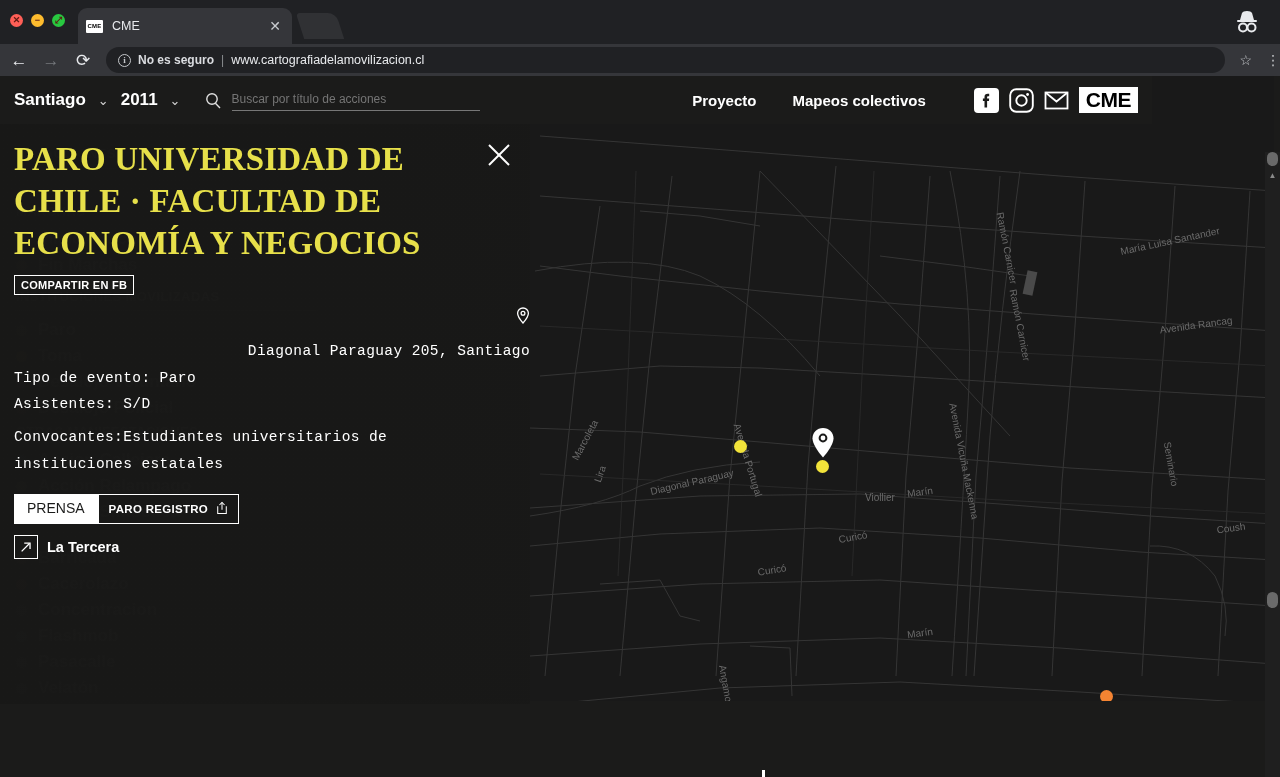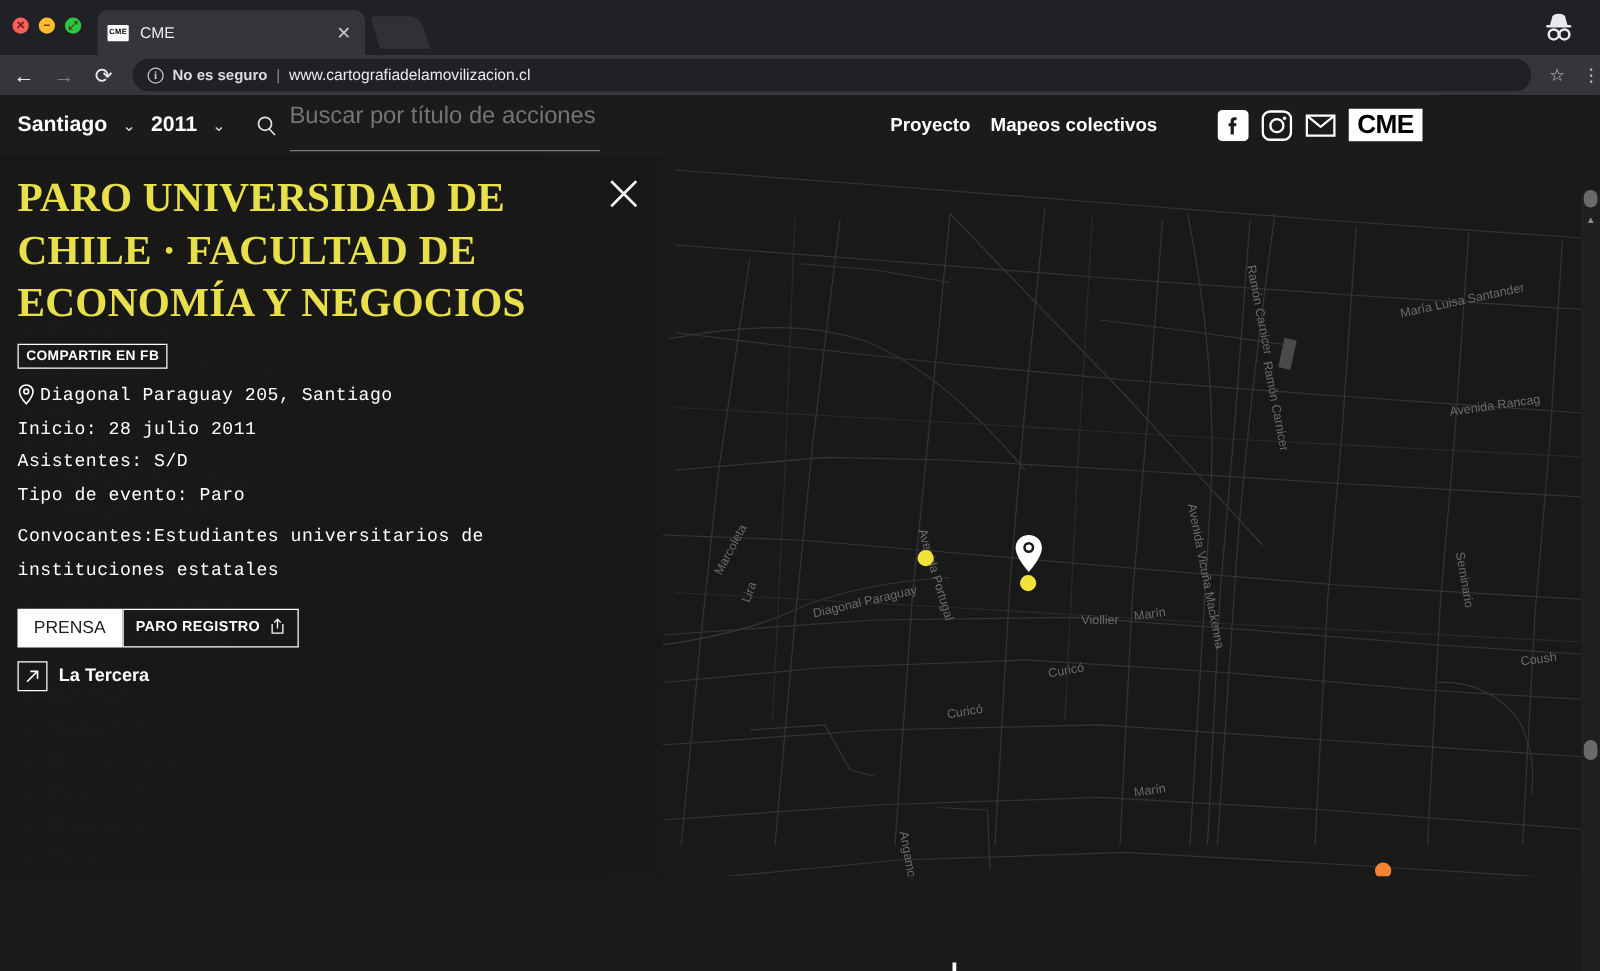--- a/index.html
+++ b/index.html
@@ -41,22 +41,22 @@
   .maplabel{position:absolute;color:#6b6b6b;font-size:10px;font-family:"Liberation Sans",sans-serif;white-space:nowrap;}
   .pt{position:absolute;width:13px;height:13px;border-radius:50%;}
   .pin{position:absolute;width:22px;height:30px;}
 
   
   .topbar{position:absolute;left:0;top:0;width:1152px;height:48px;background:#1b1b1a;display:flex;align-items:center;z-index:30;}
   .city{color:#fff;font-size:17px;font-weight:bold;margin-left:14px;}
   .chev{color:#d6d6d6;font-size:13px;margin:0 12px;font-weight:300;}
   .year{color:#fff;font-size:17px;font-weight:bold;}
   .search-ico{width:17px;height:17px;margin-left:12px;}
-  .search-inp{margin-left:10px;width:248px;background:transparent;border:none;border-bottom:1px solid #777;color:#3b82f6;font-size:19px;padding:2px 0 16px 0;outline:none;font-family:"Liberation Sans",sans-serif;}
-  .navlinks{margin-left:auto;display:flex;align-items:center;gap:16px;}
+  .search-inp{margin-left:10px;width:248px;background:transparent;border:none;border-bottom:1px solid #777;color:#3b82f6;font-size:12px;padding:2px 0 4px 0;outline:none;font-family:"Liberation Sans",sans-serif;}
+  .navlinks{margin-left:auto;display:flex;align-items:center;gap:36px;}
   .navlink{color:#fff;font-size:15px;font-weight:bold;}
   .social{display:flex;align-items:center;gap:10px;margin-left:48px;margin-right:14px;}
   .sicon{width:25px;height:25px;}
   .cmelogo{background:#fff;color:#000;font-size:21px;font-weight:bold;padding:1px 7px;letter-spacing:-.5px;font-family:"Liberation Sans",sans-serif;}
 
   
   .ghost{position:absolute;left:0;top:48px;width:530px;height:580px;z-index:35;pointer-events:none;}
   .g-head{position:absolute;color:#6f6f6a;font-size:13px;font-weight:bold;letter-spacing:.4px;opacity:.55;}
   .g-row{position:absolute;display:flex;align-items:center;gap:11px;opacity:.5;}
   .g-dot{width:11px;height:11px;border-radius:50%;flex:none;}
@@ -66,21 +66,21 @@
   
   .panel{position:absolute;left:0;top:48px;width:530px;height:580px;z-index:40;
          background:linear-gradient(90deg,rgba(24,24,23,.97) 0%,rgba(24,24,23,.95) 72%,rgba(24,24,23,.80) 100%);}
   .p-date{margin:14px 0 0 14px;color:#fff;font-size:25px;font-weight:bold;letter-spacing:9px;
           font-family:"Liberation Mono",monospace;border-bottom:2px solid #fff;display:inline-block;padding-bottom:3px;}
   .p-close{position:absolute;right:18px;top:18px;width:26px;height:26px;}
   .p-title{margin:14px 14px 0 14px;color:#e7e04a;font-size:33px;line-height:1.28;font-weight:bold;
            font-family:"Liberation Serif",serif;letter-spacing:.2px;}
   .fbbtn{margin:10px 0 0 14px;display:inline-block;border:1.5px solid #fff;color:#fff;font-size:11px;font-weight:bold;padding:3px 6px;letter-spacing:.3px;}
   .meta{margin:9px 0 0 14px;color:#fff;font-family:"Liberation Mono",monospace;font-size:14.5px;line-height:1.85;letter-spacing:.4px;}
-  .meta-row{display:flex;align-items:flex-start;gap:4px;}
+  .meta-row{display:flex;align-items:flex-end;gap:14px;flex-direction:column;}
   .pinico{width:14px;height:17px;margin-top:3px;flex:none;}
   .convo{margin-top:6px;max-width:430px;}
   .btnrow{margin:16px 0 0 14px;display:flex;align-items:stretch;}
   .b-prensa{background:#fff;color:#1b1b1a;font-size:14px;font-weight:normal;padding:6px 13px;font-family:"Liberation Sans",sans-serif;}
   .b-subir{border:1.5px solid #fff;color:#fff;font-size:11.5px;font-weight:bold;padding:6px 10px;display:flex;align-items:center;gap:8px;letter-spacing:.3px;}
   .srcrow{margin:11px 0 0 14px;display:flex;align-items:center;gap:9px;}
   .arrowbox{width:24px;height:24px;border:1.5px solid #fff;display:flex;align-items:center;justify-content:center;}
   .srcname{color:#fff;font-size:14.5px;font-weight:bold;}
 
   
@@ -300,23 +300,22 @@
       <div class="meta">
         <div class="meta-row">
           <span class="pinico">
             <svg viewBox="0 0 14 17" width="14" height="17">
               <path d="M7 1 C4 1 1.6 3.4 1.6 6.3 C1.6 10 7 16 7 16 C7 16 12.4 10 12.4 6.3 C12.4 3.4 10 1 7 1 Z" fill="none" stroke="#fff" stroke-width="1.3"></path>
               <circle cx="7" cy="6.2" r="1.9" fill="none" stroke="#fff" stroke-width="1.3"></circle>
             </svg>
           </span>
           <span>Diagonal Paraguay 205, Santiago</span>
         </div>
-        <div>Inicio: 28 julio 2011</div>
+        <div>Tipo de evento: Paro</div>
         <div>Asistentes: S/D</div>
-        <div>Tipo de evento: Paro</div>
         <div class="convo">Convocantes:Estudiantes universitarios de instituciones estatales</div>
       </div>
 
       <div class="btnrow">
         <div class="b-prensa">PRENSA</div>
         <div class="b-subir">
           <span>PARO REGISTRO</span>
           <span>
             <svg viewBox="0 0 14 16" width="12" height="14">
               <path d="M2 6 L2 14.5 L12 14.5 L12 6" fill="none" stroke="#fff" stroke-width="1.2"></path>

